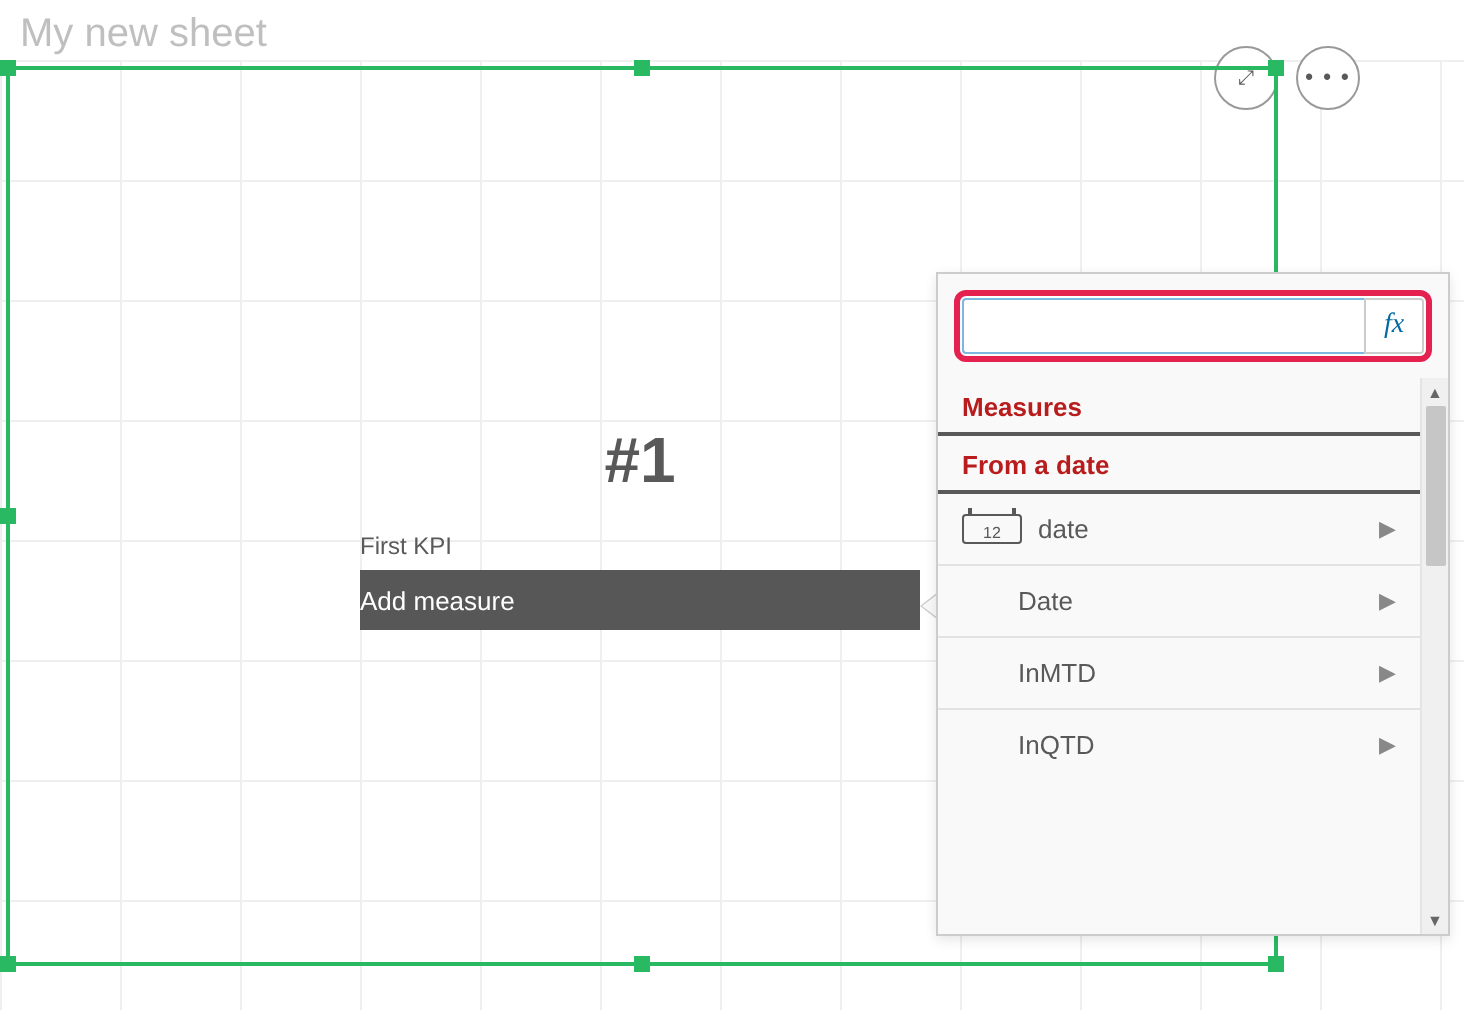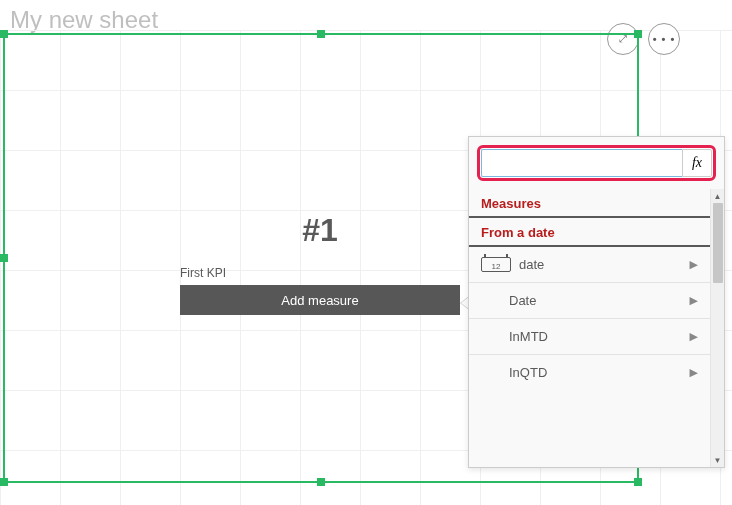--- a/index.html
+++ b/index.html
@@ -9,21 +9,21 @@
     width: 732px;
     height: 505px;
     position: relative;
     overflow: hidden;
     color: #595959;
   }
   .sheet-title {
     position: absolute;
     top: 6px;
     left: 10px;
-    font-size: 24px;
+    font-size: 20px;
     color: #bfbfbf;
     font-weight: 400;
   }
   .grid-bg {
     position: absolute;
     top: 30px;
     left: 0;
     width: 732px;
     height: 475px;
     background-image:
@@ -93,21 +93,21 @@
     position: absolute;
     top: 285px;
     left: 180px;
     width: 280px;
     height: 30px;
     background: #575757;
     color: #fff;
     font-size: 13px;
     display: flex;
     align-items: center;
-    justify-content: center;
+    justify-content: flex-start;
     cursor: pointer;
   }
   .callout-arrow {
     position: absolute;
     top: 296px;
     left: 460px;
     width: 0;
     height: 0;
     border-top: 7px solid transparent;
     border-bottom: 7px solid transparent;
@@ -154,21 +154,21 @@
   }
   .fx-btn {
     width: 30px;
     border: 1px solid #ccc;
     background: #fff;
     display: flex;
     align-items: center;
     justify-content: center;
     font-style: italic;
     font-family: Georgia, serif;
-    color: #000000;
+    color: #0369a1;
     cursor: pointer;
     border-radius: 0 2px 2px 0;
     height: 28px;
     font-size: 14px;
   }
   .dd-body {
     flex: 1;
     overflow: hidden;
     position: relative;
   }

